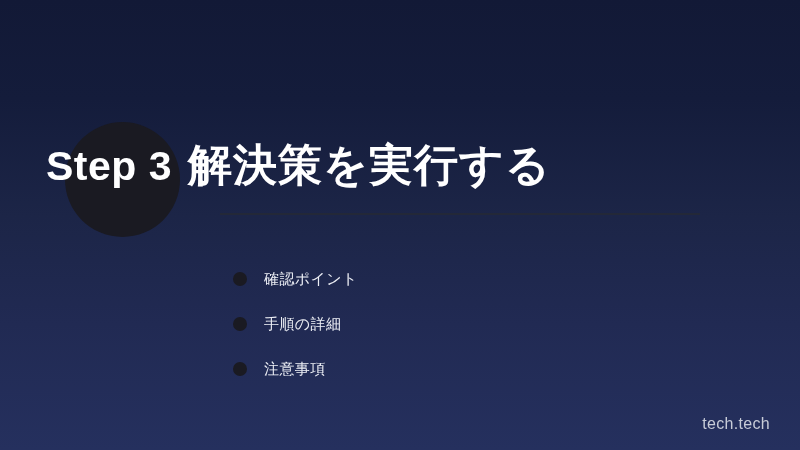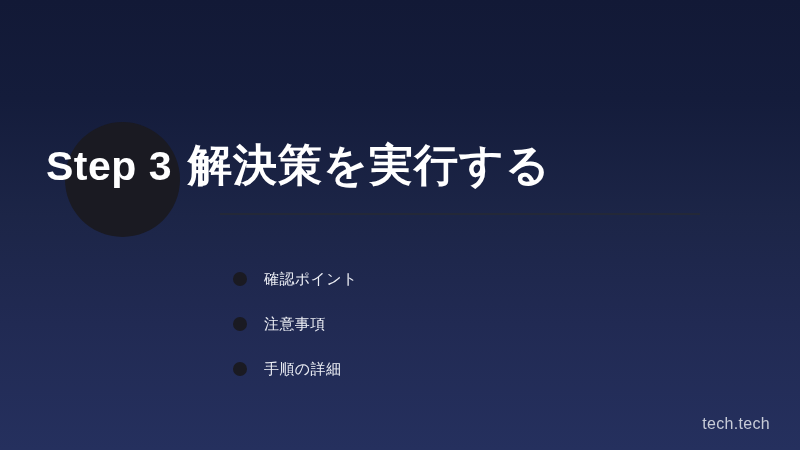--- a/index.html
+++ b/index.html
@@ -138,23 +138,23 @@
 
   <div class="divider"></div>
 
   <ul class="bullet-list">
     <li class="bullet-item">
       <span class="bullet-dot"></span>
       <span class="bullet-text">確認ポイント</span>
     </li>
     <li class="bullet-item">
       <span class="bullet-dot"></span>
-      <span class="bullet-text">注意事項</span>
+      <span class="bullet-text">手順の詳細</span>
     </li>
     <li class="bullet-item">
       <span class="bullet-dot"></span>
-      <span class="bullet-text">手順の詳細</span>
+      <span class="bullet-text">注意事項</span>
     </li>
   </ul>
 
   <div class="footer-brand">tech.tech</div>
 
 </div>
 
 </body></html>

